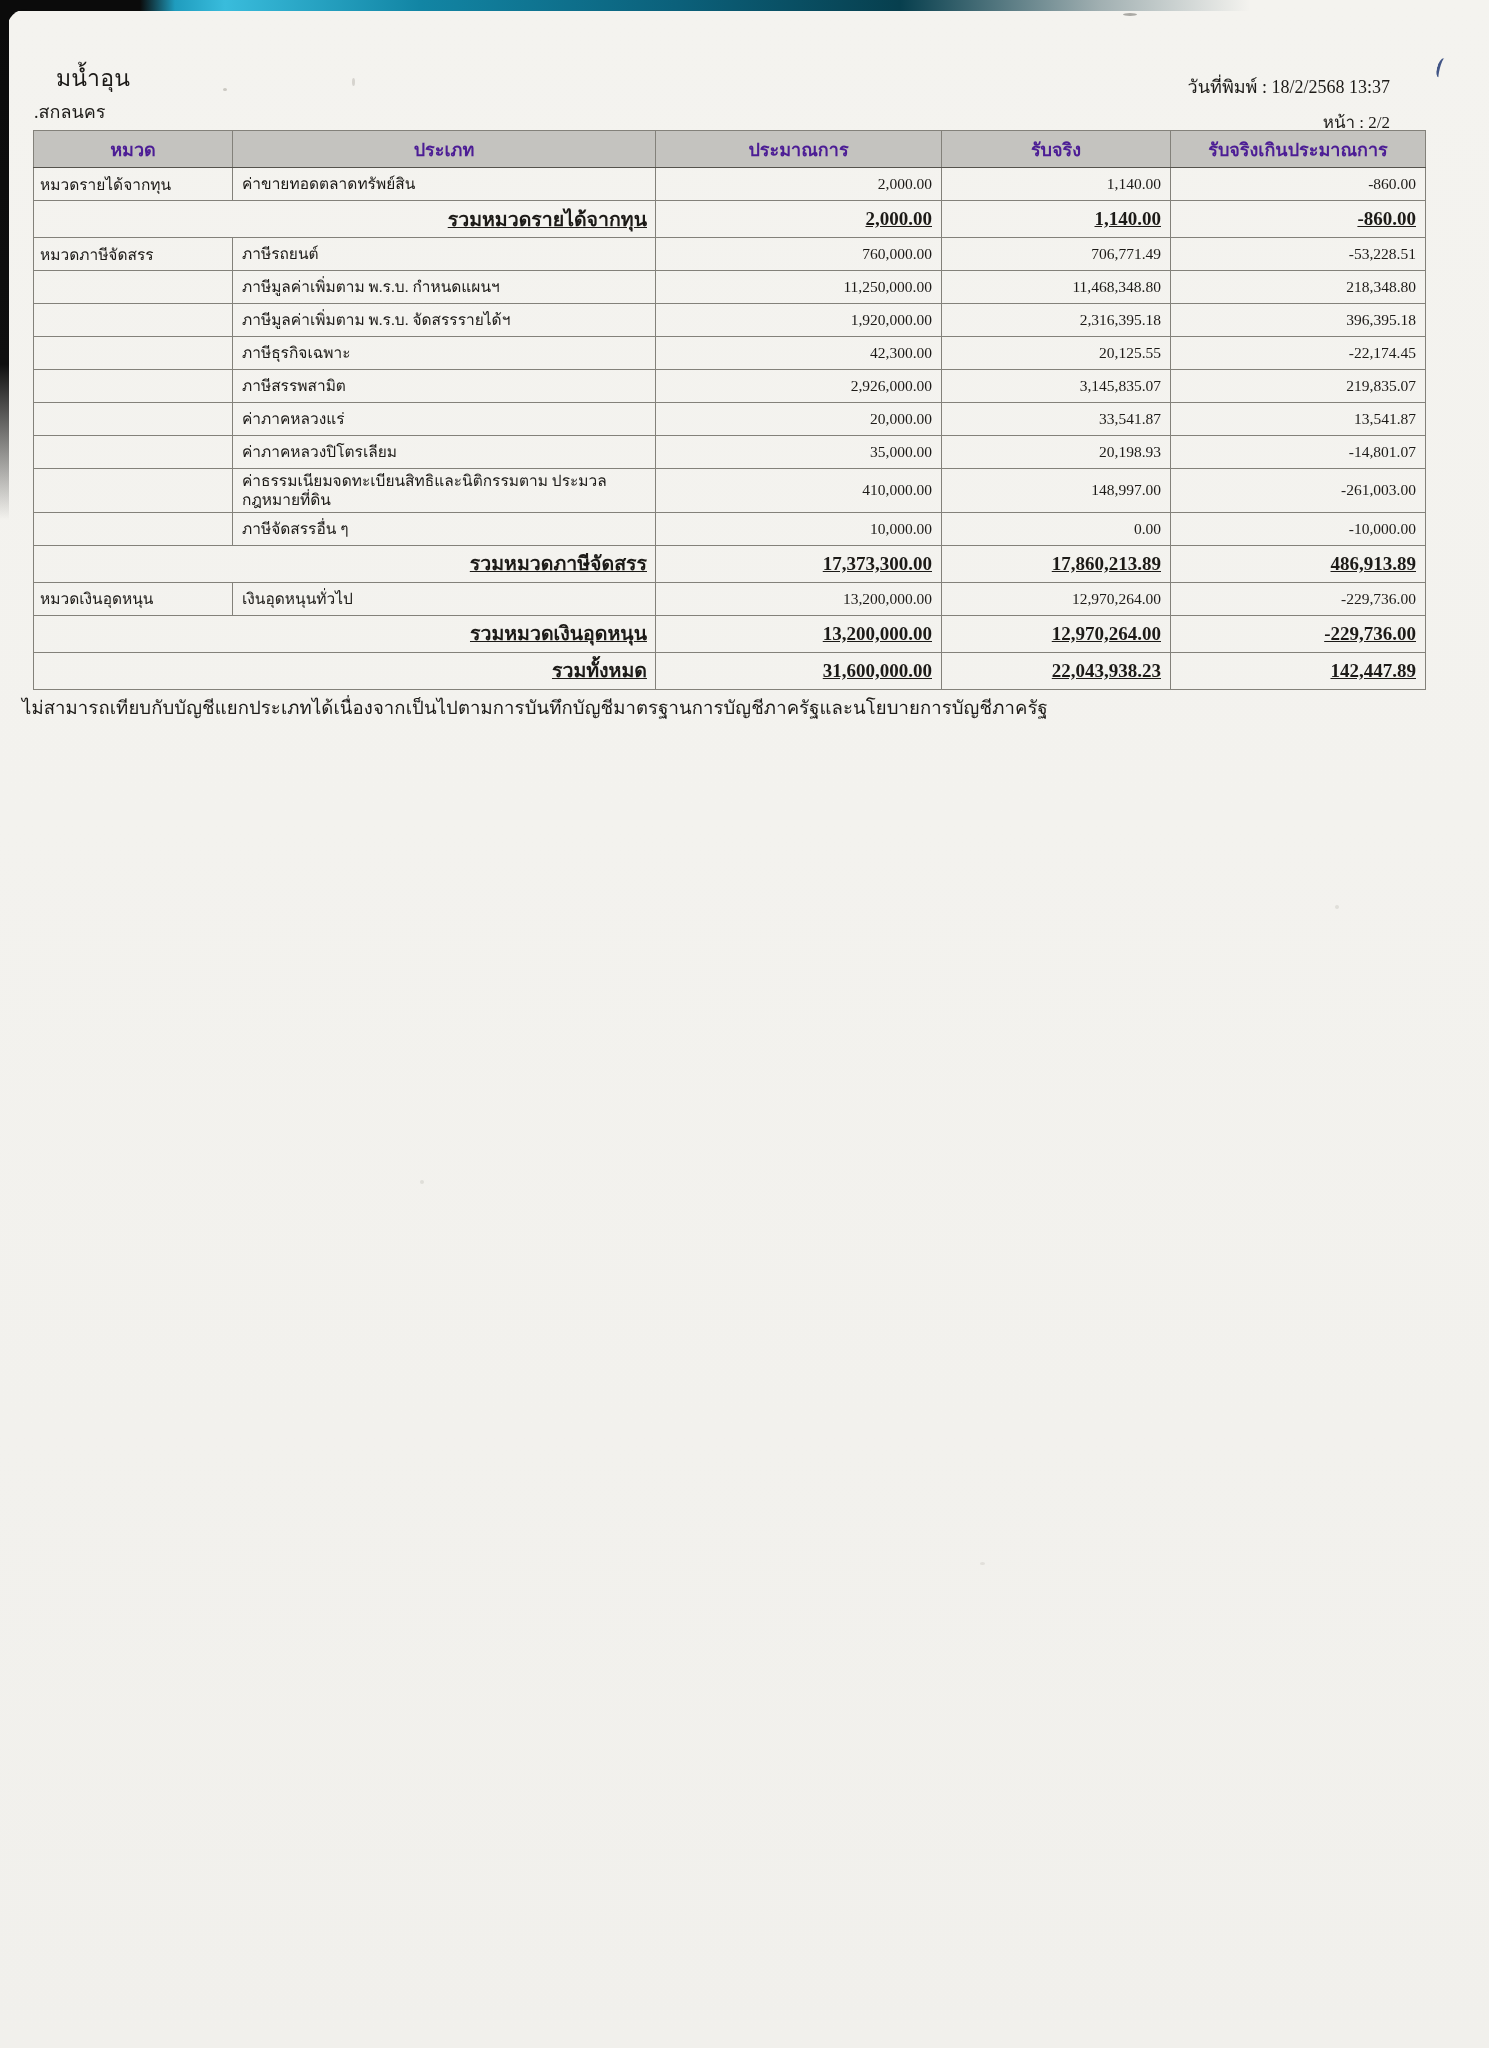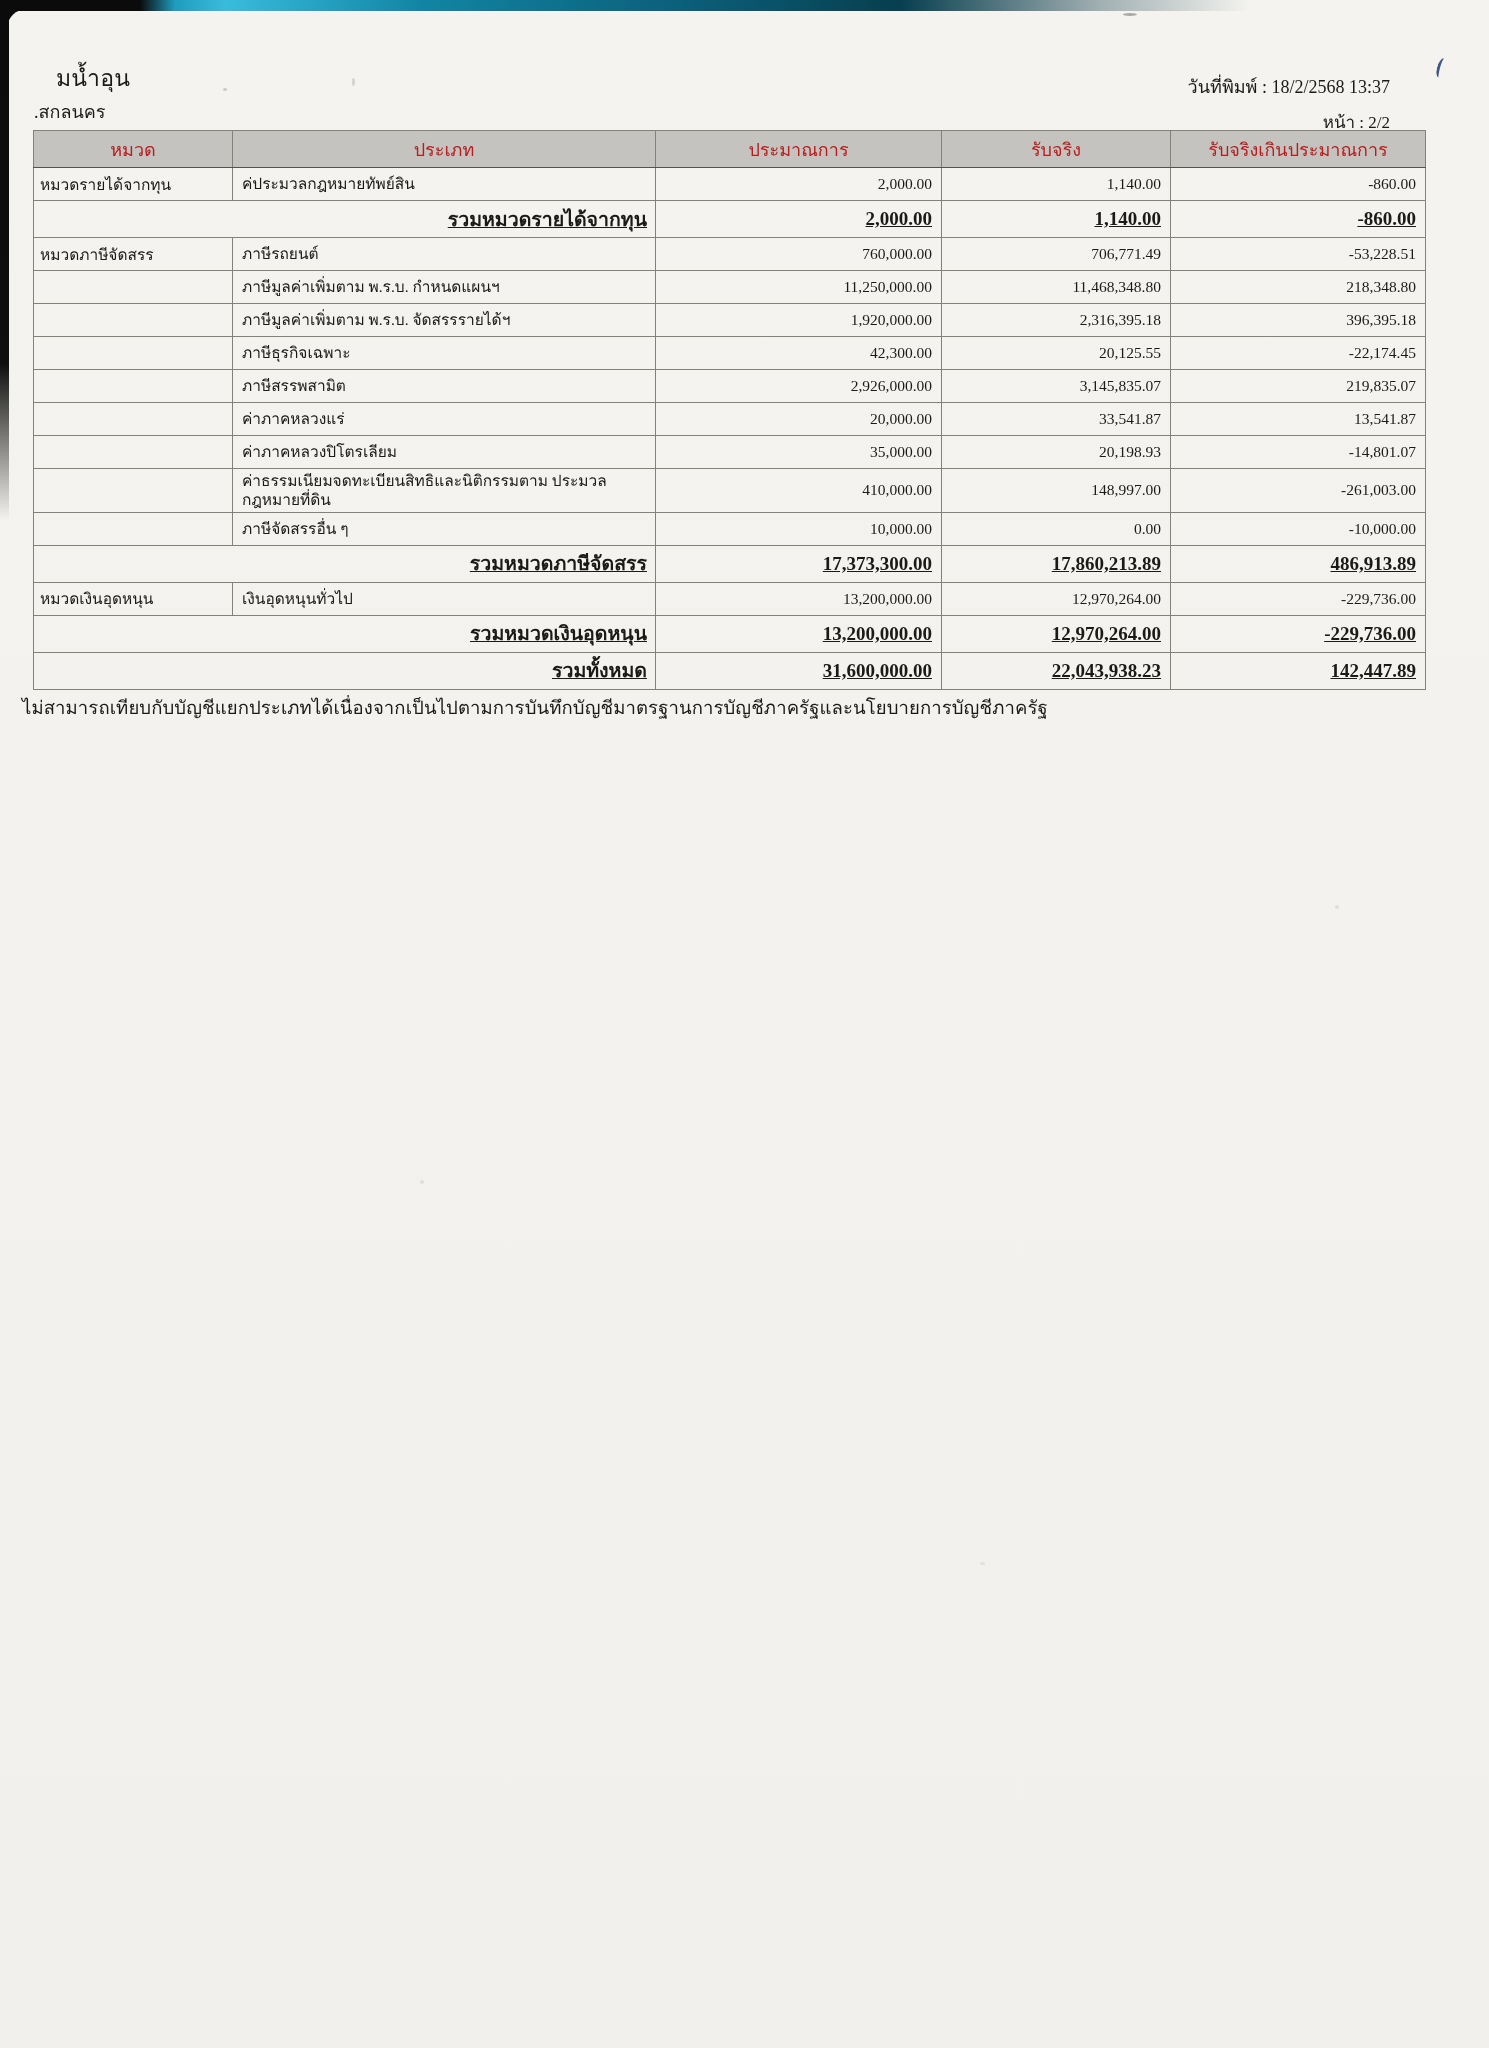--- a/index.html
+++ b/index.html
@@ -56,22 +56,22 @@
     border-collapse:collapse; table-layout:fixed;
     border:1.6px solid #55534d;
   }
   .budget th,.budget td{
     border:1px solid #83817a;
     vertical-align:middle;
     overflow:hidden;
   }
   .budget thead th{
     background:#c4c3bf;
-    font-weight:normal; font-size:18px; height:37px;
-    text-align:center; color:#b91c1c;
+    font-weight:bold; font-size:18px; height:37px;
+    text-align:center; color:#4c1d95;
     border-bottom:1.4px solid #55534d;
   }
   .budget td{ height:33px; font-size:15.5px; }
   td.category-cell{ padding:2px 6px; text-align:left; }
   td.type-cell{ padding:2px 9px; text-align:left; line-height:1.25; }
   td.num{ text-align:right; padding:2px 9px; font-variant-numeric:tabular-nums; }
   tr.total td, tr.grand_total td{ height:37px; font-weight:bold;text-decoration:underline; }
   tr.total td.num, tr.grand_total td.num{ font-size:19px; }
   td.total-label-cell{ text-align:right; padding:2px 8px; font-size:19.5px; font-weight:bold; }
 
@@ -115,21 +115,21 @@
         <th>หมวด</th>
         <th>ประเภท</th>
         <th>ประมาณการ</th>
         <th>รับจริง</th>
         <th>รับจริงเกินประมาณการ</th>
       </tr>
     </thead>
     <tbody>
         <tr class="item">
           <td class="category-cell">หมวดรายได้จากทุน</td>
-          <td class="type-cell">ค่ประมวลกฎหมายทัพย์สิน</td>
+          <td class="type-cell">ค่าขายทอดตลาดทรัพย์สิน</td>
           <td class="num">2,000.00</td>
           <td class="num">1,140.00</td>
           <td class="num">-860.00</td>
         </tr>
         <tr class="total">
           <td class="total-label-cell" colspan="2">รวมหมวดรายได้จากทุน</td>
           <td class="num">2,000.00</td>
           <td class="num">1,140.00</td>
           <td class="num">-860.00</td>
         </tr>

